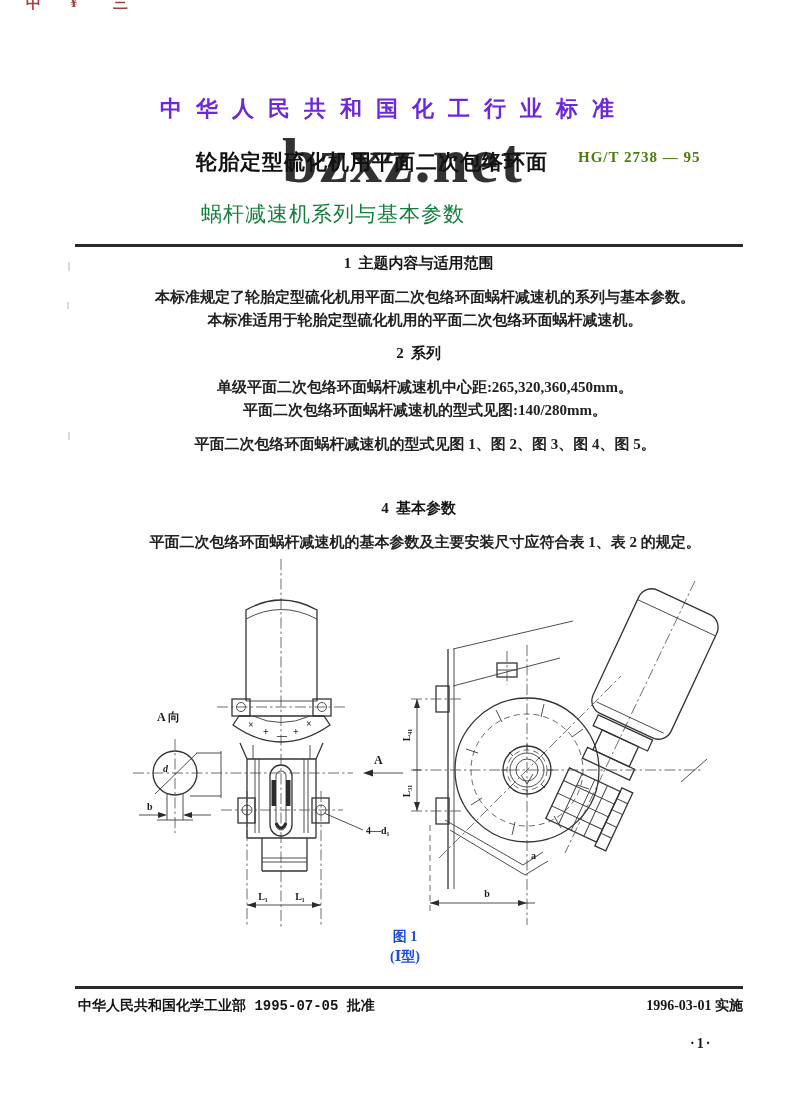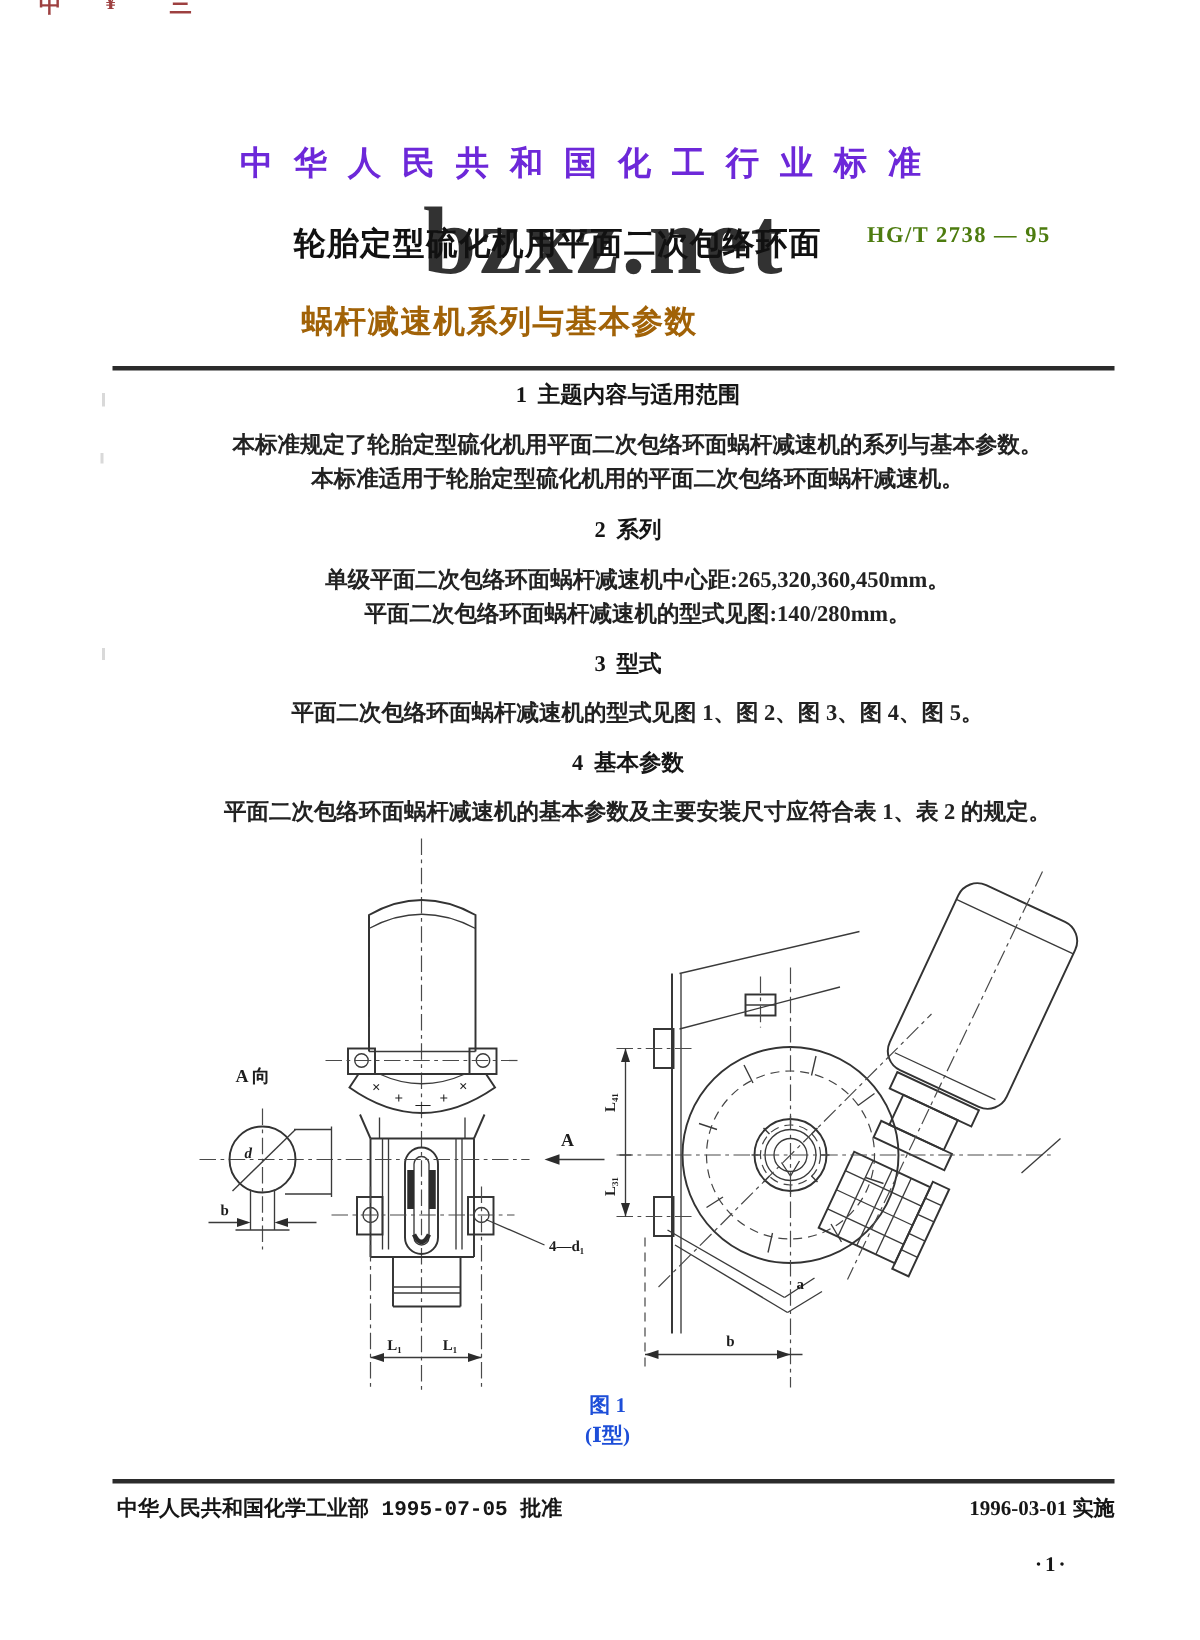--- a/index.html
+++ b/index.html
@@ -3,21 +3,21 @@
 <meta charset="utf-8">
 <style>
   html,body{margin:0;padding:0;}
   body{width:800px;height:1093px;position:relative;background:#ffffff;overflow:hidden;
        font-family:"Liberation Serif","DejaVu Serif",serif;color:#1e1e1e;}
   .abs{position:absolute;}
   
   .hdr-title{left:160px;top:94px;width:500px;font-size:22px;font-weight:700;letter-spacing:14px;white-space:nowrap;color:#6d28d9;}
   .std-no{left:578px;top:149px;font-size:15px;font-weight:700;letter-spacing:1px;color:#4d7c0f;white-space:nowrap;}
   .title1{left:196px;top:148px;font-size:21px;font-weight:700;letter-spacing:1px;white-space:nowrap;color:#111;}
-  .title2{left:201px;top:200px;font-size:21px;font-weight:700;letter-spacing:1px;white-space:nowrap;color:#a16207;}
+  .title2{left:201px;top:200px;font-size:21px;font-weight:400;letter-spacing:1px;white-space:nowrap;color:#15803d;}
   .watermark{left:282px;top:124px;font-family:Liberation Serif, serif;
              font-size:64px;font-weight:700;color:#000000;opacity:.8;letter-spacing:2px;z-index:0;}
   .rule{left:75px;width:668px;height:3px;background:#2b2b2b;}
   .rule-top{top:244px;}
   .rule-bot{top:986px;}
   
   .sec{left:95px;width:640px;text-align:center;}
   .sec-h{font-size:15px;font-weight:700;color:#161616;margin:0 0 13px 0;white-space:nowrap;}
   .sec-h .num{display:inline-block;width:22px;font-weight:700;}
   .sec p{margin:0;padding-left:20px;font-size:15px;font-weight:600;line-height:23px;white-space:nowrap;color:#222;}
@@ -66,21 +66,20 @@
   <p>本标准适用于轮胎定型硫化机用的平面二次包络环面蜗杆减速机。</p>
 </div>
 
 <div class="abs sec" style="top:344px">
   <div class="sec-h"><span class="num">2</span><span>系列</span></div>
   <p>单级平面二次包络环面蜗杆减速机中心距:265,320,360,450mm。</p>
   <p>平面二次包络环面蜗杆减速机的型式见图:140/280mm。</p>
 </div>
 
 <div class="abs sec" style="top:433px">
-  <div class="sec-h"><span class="num">3</span><span>型式</span></div>
   <p>平面二次包络环面蜗杆减速机的型式见图 1、图 2、图 3、图 4、图 5。</p>
 </div>
 
 <div class="abs sec" style="top:499px">
   <div class="sec-h"><span class="num">4</span><span>基本参数</span></div>
   <p>平面二次包络环面蜗杆减速机的基本参数及主要安装尺寸应符合表 1、表 2 的规定。</p>
 </div>
 
 <svg width="670" height="420" viewBox="0 0 670 420">
 

